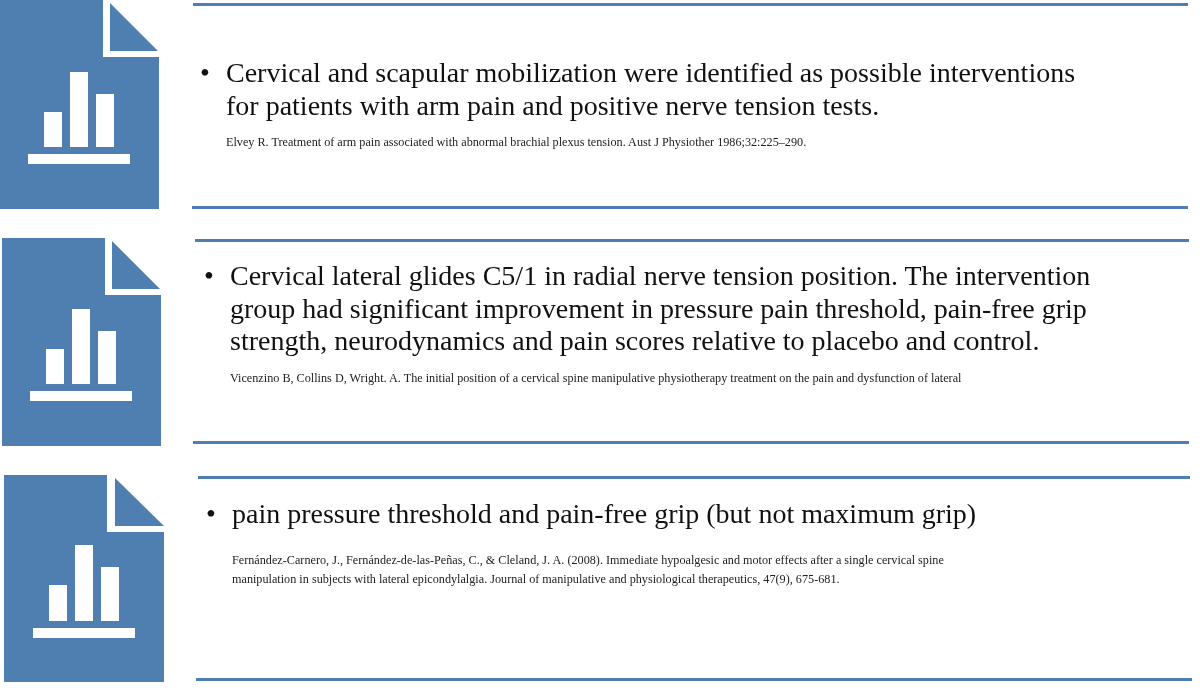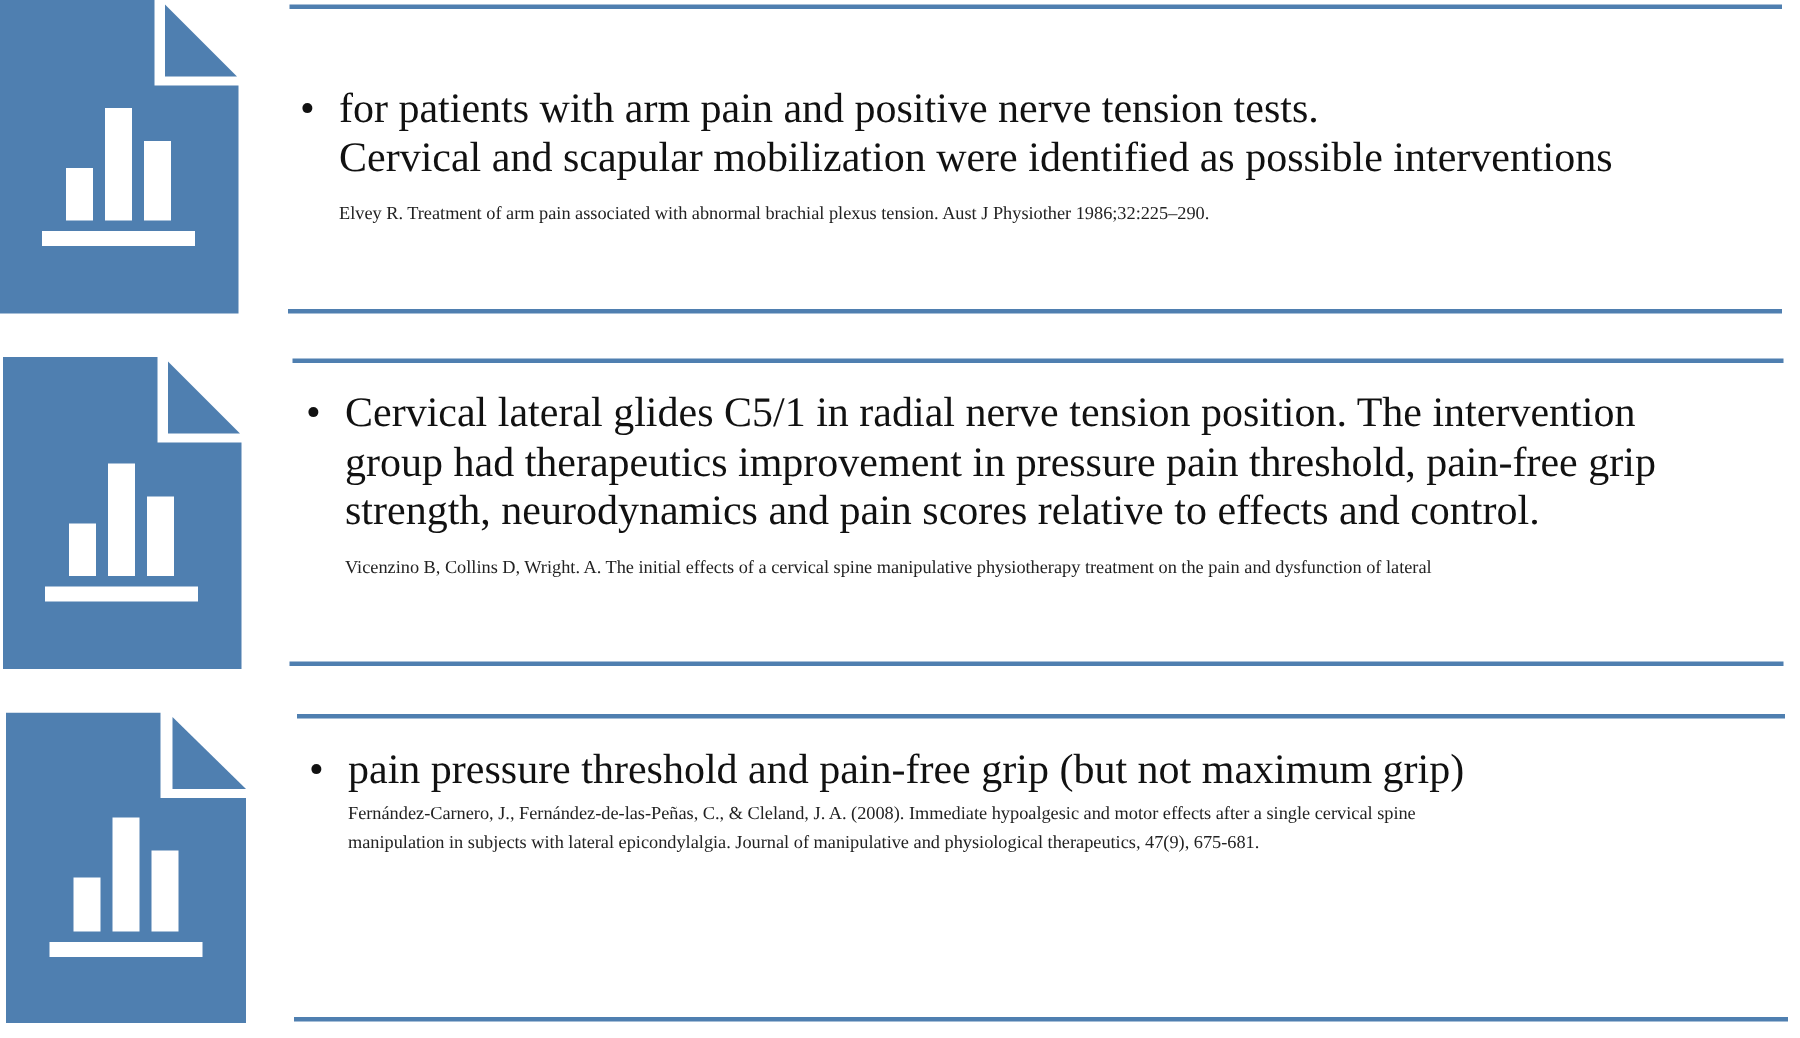--- a/index.html
+++ b/index.html
@@ -23,22 +23,22 @@
     <rect x="44" y="112" width="18" height="35" fill="#ffffff"></rect>
     <rect x="70" y="72" width="18" height="75" fill="#ffffff"></rect>
     <rect x="96" y="94" width="18" height="53" fill="#ffffff"></rect>
     <rect x="28" y="154" width="102" height="10" fill="#ffffff"></rect>
   </svg>
 </div>
 <div class="rule" style="left:193px; top:3px; width:995px;"></div>
 <div class="block" style="left:200px; top:57px; width:990px;">
   <span class="bullet-dot" style="left:0;">•</span>
   <div style="margin-left:26px;">
+    <div class="bullet-line">Cervical and scapular mobilization were identified as possible interventions</div>
     <div class="bullet-line">for patients with arm pain and positive nerve tension tests.</div>
-    <div class="bullet-line">Cervical and scapular mobilization were identified as possible interventions</div>
     <div class="cite">
       <div>Elvey R. Treatment of arm pain associated with abnormal brachial plexus tension. Aust J Physiother 1986;32:225–290.</div>
     </div>
   </div>
 </div>
 <div class="rule" style="left:192px; top:206px; width:996px;"></div>
 
 <div class="icon" style="left:2px; top:238px;">
   <svg width="160" height="210" viewBox="0 0 160 210">
     <path d="M0 0 H103 V57 H159 V208 H0 Z" fill="#4f7fb0"></path>
@@ -47,43 +47,43 @@
     <rect x="70" y="71" width="18" height="75" fill="#ffffff"></rect>
     <rect x="96" y="93" width="18" height="53" fill="#ffffff"></rect>
     <rect x="28" y="153" width="102" height="10" fill="#ffffff"></rect>
   </svg>
 </div>
 <div class="rule" style="left:195px; top:239px; width:994px;"></div>
 <div class="block" style="left:204px; top:260px; width:990px;">
   <span class="bullet-dot" style="left:0;">•</span>
   <div style="margin-left:26px;">
     <div class="bullet-line">Cervical lateral glides C5/1 in radial nerve tension position. The intervention</div>
-    <div class="bullet-line">group had therapeutics improvement in pressure pain threshold, pain-free grip</div>
-    <div class="bullet-line">strength, neurodynamics and pain scores relative to effects and control.</div>
+    <div class="bullet-line">group had significant improvement in pressure pain threshold, pain-free grip</div>
+    <div class="bullet-line">strength, neurodynamics and pain scores relative to placebo and control.</div>
     <div class="cite">
-      <div>Vicenzino B, Collins D, Wright. A. The initial effects of a cervical spine manipulative physiotherapy treatment on the pain and dysfunction of lateral</div>
+      <div>Vicenzino B, Collins D, Wright. A. The initial position of a cervical spine manipulative physiotherapy treatment on the pain and dysfunction of lateral</div>
     </div>
   </div>
 </div>
 <div class="rule" style="left:193px; top:441px; width:996px;"></div>
 
 <div class="icon" style="left:4px; top:475px;">
   <svg width="162" height="210" viewBox="0 0 162 210">
     <path d="M0 0 H103 V57 H160 V207 H0 Z" fill="#4f7fb0"></path>
     <path d="M111 3 L160 51 H111 Z" fill="#4f7fb0"></path>
     <rect x="45" y="110" width="18" height="36" fill="#ffffff"></rect>
     <rect x="71" y="70" width="18" height="76" fill="#ffffff"></rect>
     <rect x="97" y="92" width="18" height="54" fill="#ffffff"></rect>
     <rect x="29" y="153" width="102" height="10" fill="#ffffff"></rect>
   </svg>
 </div>
 <div class="rule" style="left:198px; top:476px; width:992px;"></div>
 <div class="block" style="left:206px; top:498px; width:990px;">
   <span class="bullet-dot" style="left:0;">•</span>
   <div style="margin-left:26px;">
     <div class="bullet-line">pain pressure threshold and pain-free grip (but not maximum grip)</div>
-    <div class="cite" style="line-height:19px; margin-top:2px;">
+    <div class="cite" style="line-height:19px; margin-top:20px;">
       <div>Fernández-Carnero, J., Fernández-de-las-Peñas, C., &amp; Cleland, J. A. (2008). Immediate hypoalgesic and motor effects after a single cervical spine</div>
       <div>manipulation in subjects with lateral epicondylalgia. Journal of manipulative and physiological therapeutics, 47(9), 675-681.</div>
     </div>
   </div>
 </div>
 <div class="rule" style="left:196px; top:678px; width:996px;"></div>
 
 </body></html>

